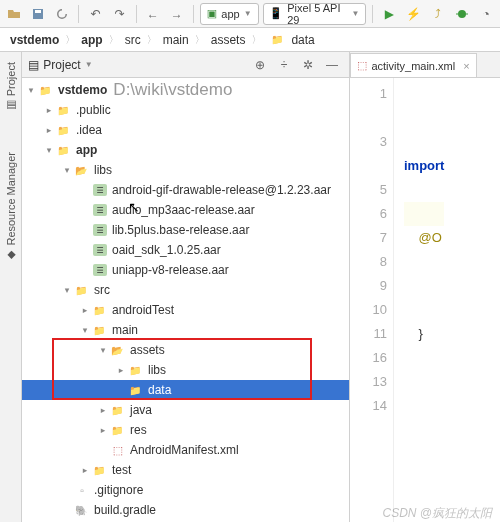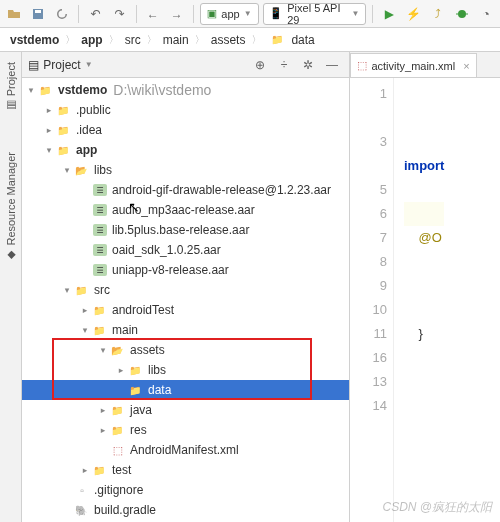--- a/index.html
+++ b/index.html
@@ -28,34 +28,34 @@
   .arrow.closed::before { content: "▸"; }
   .ficon { width: 14px; height: 14px; margin: 0 3px; display: inline-flex; align-items: center; justify-content: center; font-size: 10px; }
   .folder { color: #c09050; }
   .folder-closed { color: #c09050; }
   .folder-blue { color: #5a8dc0; }
   .module-icon { color: #3a8a3a; }
   .jar-icon { background: #b8d8b0; border-radius: 2px; font-size: 8px; color: #333; width:14px; height: 12px; }
   .xml-icon { color: #c05050; font-size: 11px; }
   .generic { color: #888; }
   .node-label { padding-left: 2px; }
-  .node-path { color: #999; margin-left: 6px; font-size: 14px; text-align: center; }
+  .node-path { color: #999; margin-left: 6px; font-size: 17px; text-align: center; }
   .redbox { position: absolute; border: 2px solid #e02020; pointer-events: none; }
   .editor { flex: 1; display: flex; flex-direction: column; }
   .tab-row { height: 26px; background: #f2f2f2; border-bottom: 1px solid #d0d0d0; display: flex; align-items: flex-end; }
   .file-tab { height: 24px; border: 1px solid #d0d0d0; border-bottom: none; background: #fff; display: flex; align-items: center; padding: 0 6px; font-size: 11px; gap: 4px; }
   .editor-body { flex: 1; display: flex; font-family: "Consolas","Menlo",monospace; font-size: 13px; }
   .gutter-nums { width: 44px; background: #fff; border-right: 1px solid #eee; text-align: right; color: #aaa; padding: 4px 6px 0 0; }
   .gutter-nums div { height: 24px; line-height: 24px; position: relative; }
   .code { padding: 4px 0 0 10px; }
   .code div { height: 24px; line-height: 24px; }
   .kw { color: #0033b3; font-weight: bold; }
   .ann { color: #9e880d; }
   .cursor-img { position: absolute; left: 128px; top: 199px; font-size: 14px; color: #000; pointer-events: none; }
-  .watermark { position: absolute; right: 8px; bottom: 6px; font-size: 12px; color: rgba(0,0,0,0.25); font-style: italic; }
+  .watermark { position: absolute; right: 8px; bottom: 0; font-size: 12px; color: rgba(0,0,0,0.25); font-style: italic; }
   svg { display: block; }
 </style>
 </head>
 <body>
 
 <div class="toolbar-top">
   <div class="tb-btn">
       <svg width="14" height="14" viewBox="0 0 14 14">
         <path d="M1 3h5l1 2h6v6H1z" fill="#ccaa66"></path>
       </svg>

